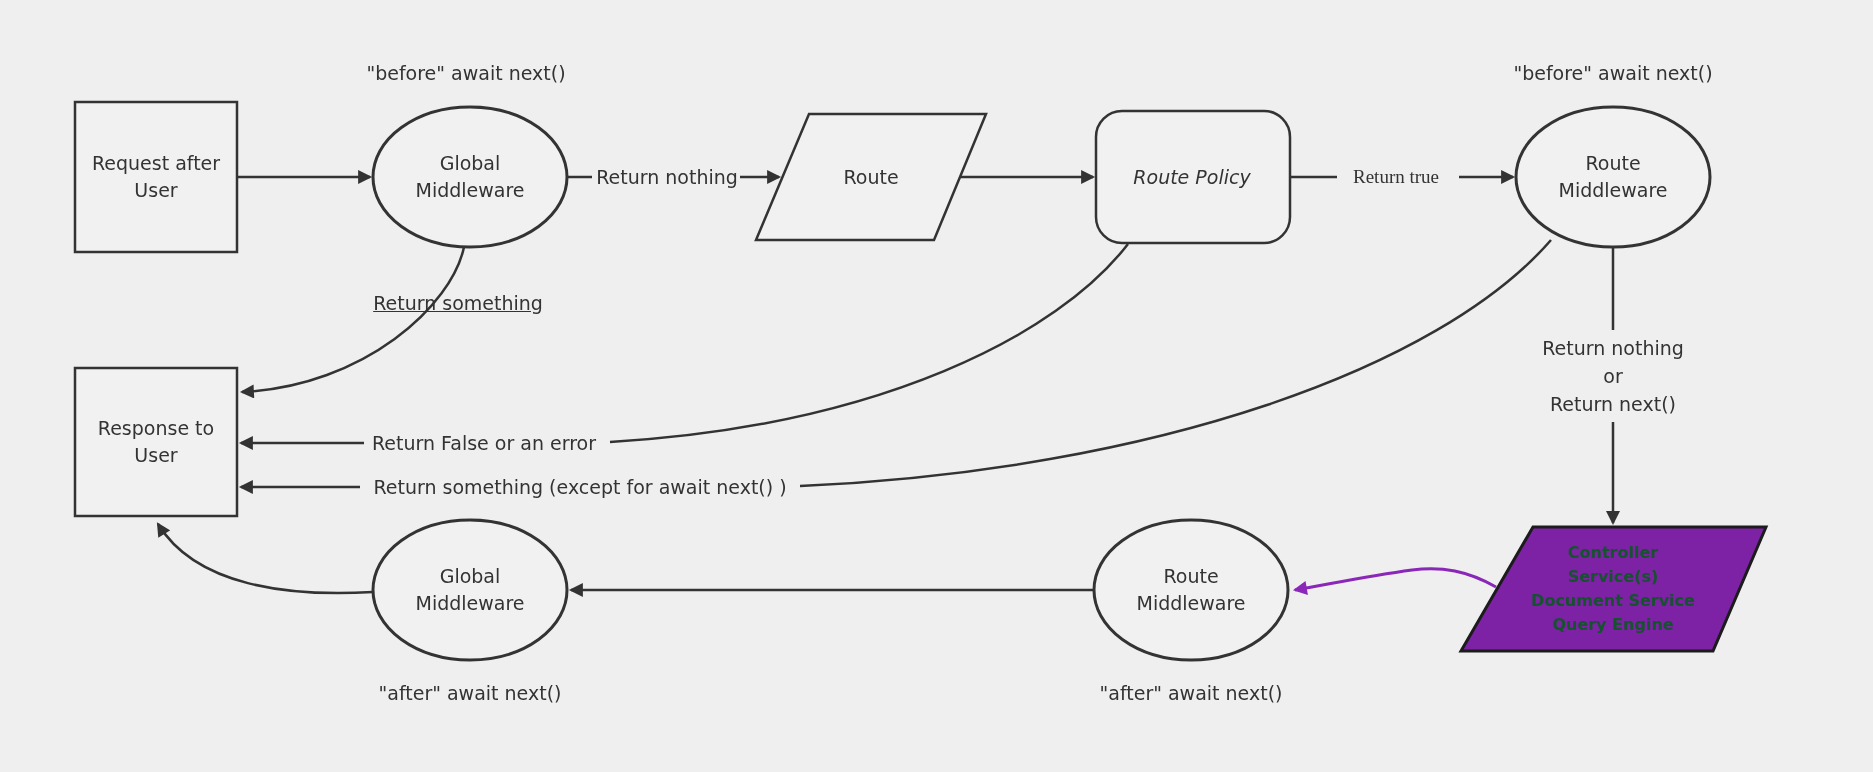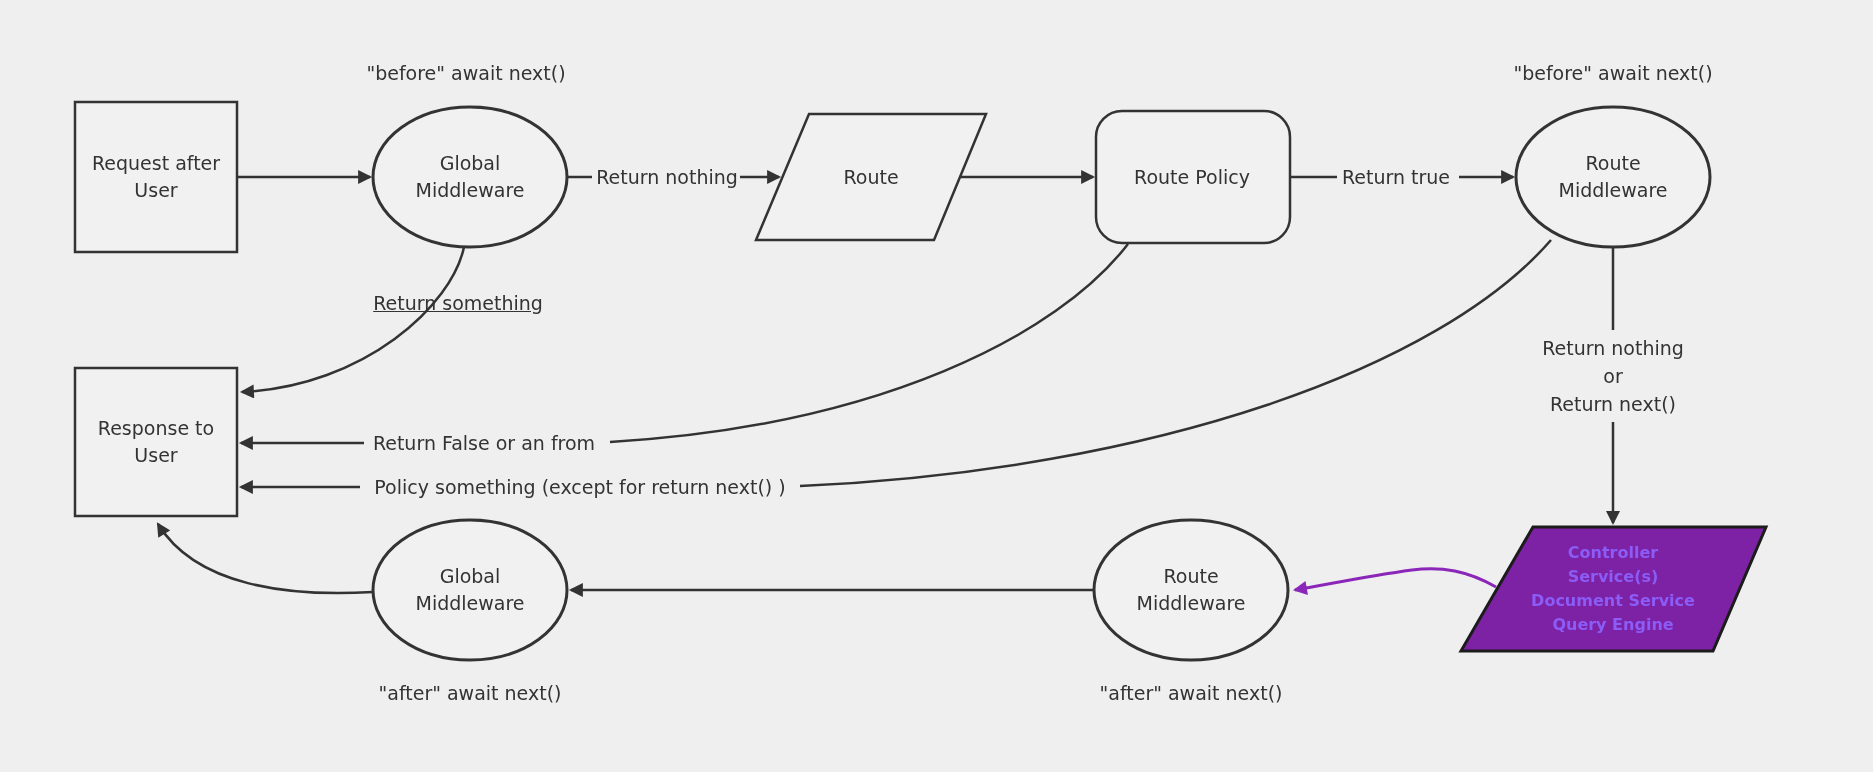--- a/index.html
+++ b/index.html
@@ -49,21 +49,21 @@
     white-space: pre-line;
     text-align: center;
     color: #333333;
     font-size: 19px;
     line-height: 27px;
   }
   .lbl-edge {
     line-height: 28px;
   }
   .lbl-purple {
-    color: #8b5cf6;
+    color: #14532d;
     font-weight: bold;
     font-size: 16px;
     line-height: 24px;
   }
 </style>
 </head>
 <body>
 
 <div id="stage">
 
@@ -113,40 +113,40 @@
     <ellipse class="node-shape ellipse-shape" cx="1191" cy="590" rx="97" ry="70"></ellipse>
     <ellipse class="node-shape ellipse-shape" cx="470" cy="590" rx="97" ry="70"></ellipse>
     <rect class="node-shape" x="75" y="368" width="162" height="148"></rect>
   </svg>
 
   <div class="lbl" style="left:156px; top:177px;">Request after
 User</div>
   <div class="lbl" style="left:470px; top:177px;">Global
 Middleware</div>
   <div class="lbl" style="left:871px; top:177px;">Route</div>
-  <div class="lbl" style="left:1192px; top:177px;">Route Policy</div>
+  <div class="lbl" style="left:1192px; top:177px;font-style:italic;">Route Policy</div>
   <div class="lbl" style="left:1613px; top:177px;">Route
 Middleware</div>
   <div class="lbl lbl-purple" style="left:1613px; top:589px;">Controller
 Service(s)
 Document Service
 Query Engine</div>
   <div class="lbl" style="left:1191px; top:590px;">Route
 Middleware</div>
   <div class="lbl" style="left:470px; top:590px;">Global
 Middleware</div>
   <div class="lbl" style="left:156px; top:442px;">Response to
 User</div>
 
   <div class="lbl lbl-edge" style="left:466px; top:73px;">"before" await next()</div>
   <div class="lbl lbl-edge" style="left:1613px; top:73px;">"before" await next()</div>
   <div class="lbl lbl-edge" style="left:667px; top:177px;">Return nothing</div>
-  <div class="lbl lbl-edge" style="left:1396px; top:177px;">Return true</div>
+  <div class="lbl lbl-edge" style="left:1396px; top:177px;font-family:Liberation Serif, serif;">Return true</div>
   <div class="lbl lbl-edge" style="left:458px; top:303px;text-decoration:underline;">Return something</div>
-  <div class="lbl lbl-edge" style="left:484px; top:443px;">Return False or an from</div>
-  <div class="lbl lbl-edge" style="left:580px; top:487px;">Policy something (except for return next() )</div>
+  <div class="lbl lbl-edge" style="left:484px; top:443px;">Return False or an error</div>
+  <div class="lbl lbl-edge" style="left:580px; top:487px;">Return something (except for await next() )</div>
   <div class="lbl lbl-edge" style="left:1613px; top:376px;">Return nothing
 or
 Return next()</div>
   <div class="lbl lbl-edge" style="left:470px; top:693px;">"after" await next()</div>
   <div class="lbl lbl-edge" style="left:1191px; top:693px;">"after" await next()</div>
 
 </div>
 
 </body></html>

